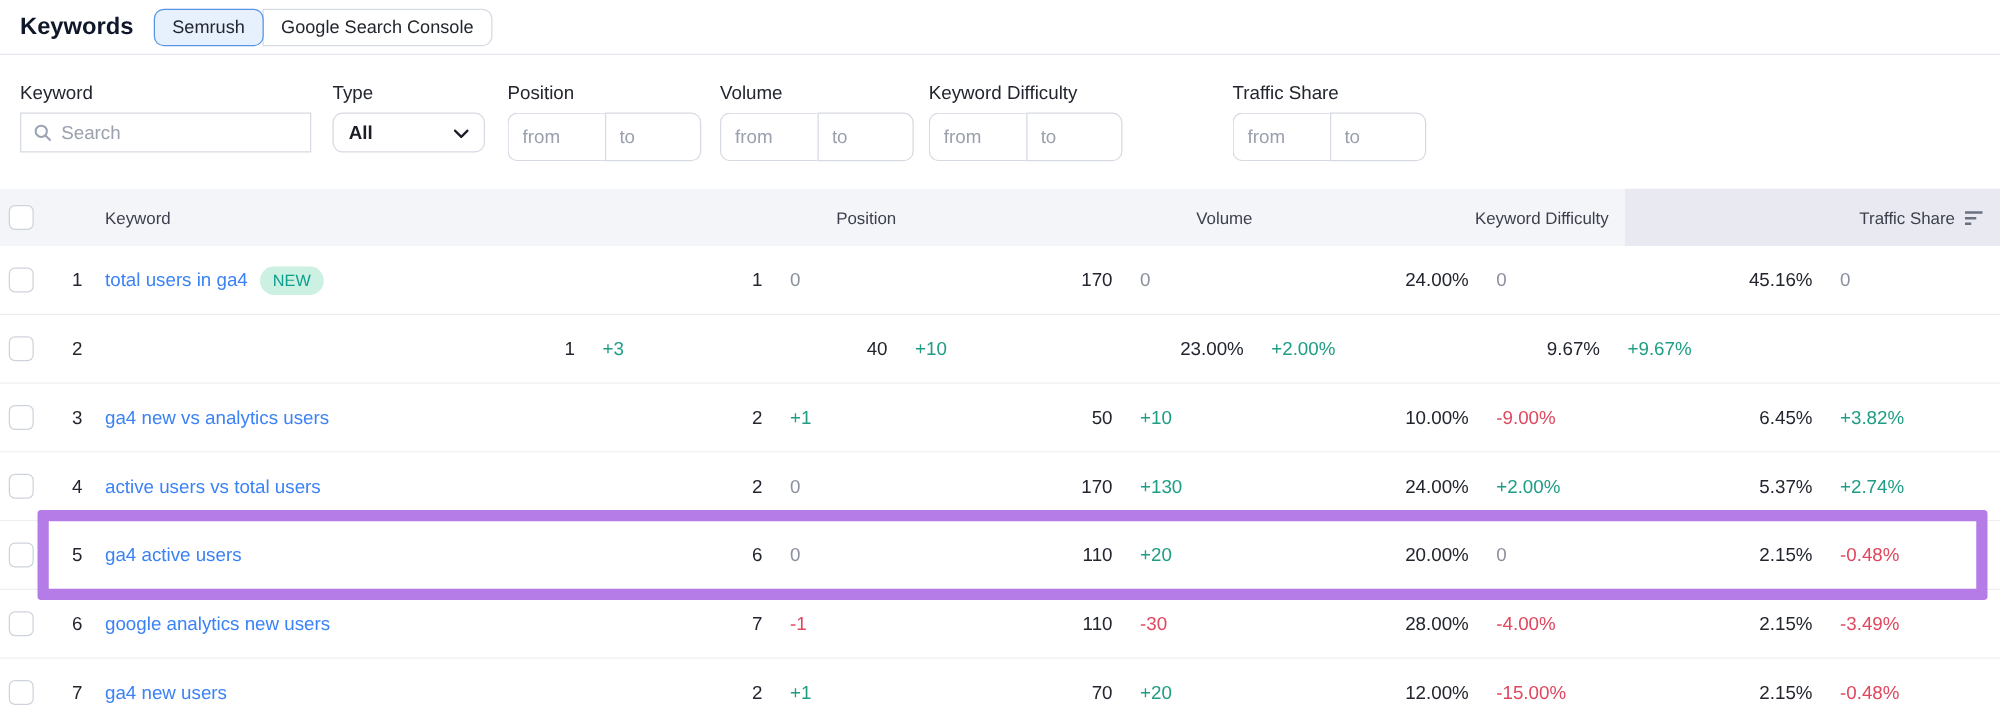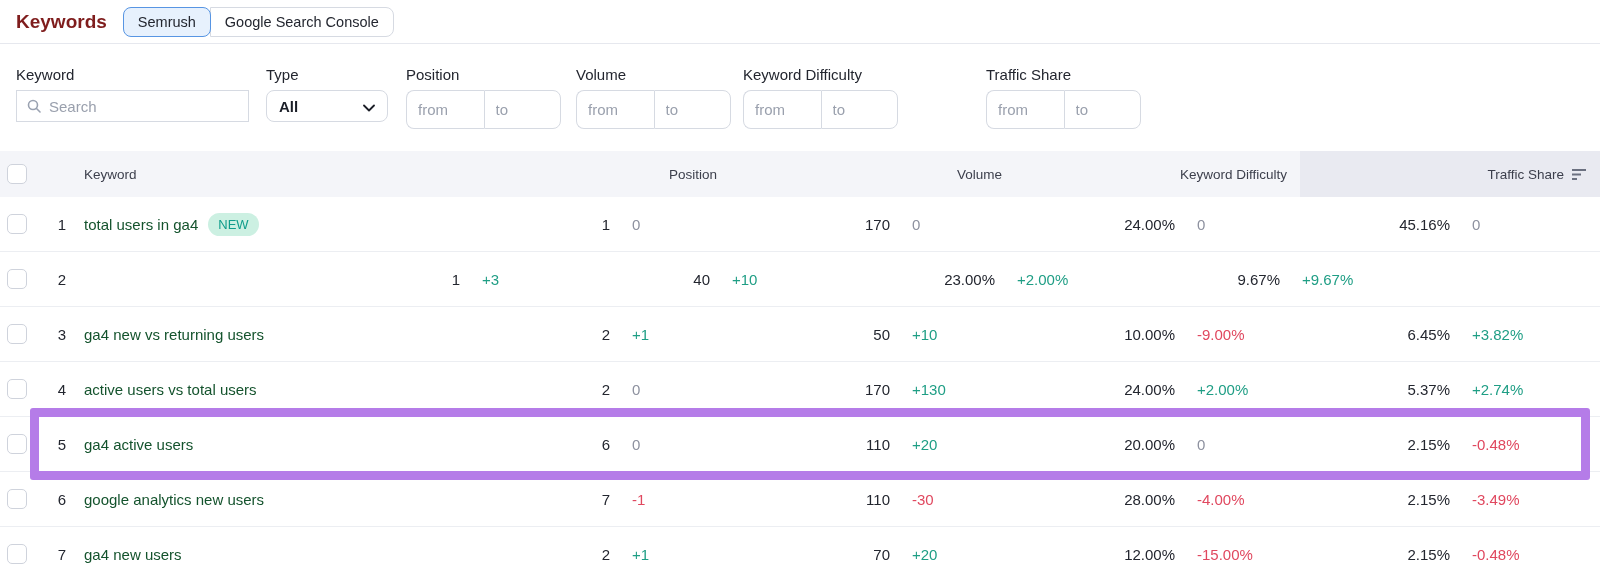--- a/index.html
+++ b/index.html
@@ -2,21 +2,21 @@
 <html><head>
 <meta charset="utf-8">
 <style>
   * { margin:0; padding:0; box-sizing:border-box; }
   html,body { width:1600px; height:581px; background:#ffffff; overflow:hidden;
               font-family:"Liberation Sans","DejaVu Sans",sans-serif; color:#23262f; }
 
   
   .topbar { display:flex; align-items:center; gap:16px; padding:7px 16px 6px 16px;
             border-bottom:1px solid #e6e8ee; }
-  .page-title { font-size:19px; font-weight:bold; color:#7f1d1d;text-align:center; }
+  .page-title { font-size:19px; font-weight:bold; color:#0f172a;text-align:center; }
   .seg-group { display:inline-flex; align-items:flex-start; }
   .seg-btn { height:30px; display:flex; align-items:center; padding:0 14px; font-size:14.5px;
              background:#fff; border:1px solid #d6dae2; color:#23262f; cursor:pointer; white-space:nowrap; }
   .seg-btn.selected { background:#e7f1fd; border:1px solid #5795e3; border-radius:8px; position:relative; z-index:1; }
   .seg-btn.rest { border-radius:0 8px 8px 0; margin-left:-1px; }
 
   
   .filters { display:flex; align-items:flex-start; padding:22px 16px 0 16px; }
   .fgroup { display:flex; flex-direction:column; }
   .flabel { font-size:15px; color:#23262f; margin-bottom:7px; }
@@ -50,21 +50,21 @@
   .th-vol { grid-column:6 / span 2; }
   .th-kd  { grid-column:8 / span 2; }
   .th-ts  { grid-column:10 / span 2; background:#e9eaf1; gap:7px; }
   .sort-icon { display:inline-flex; }
 
   .row { height:55px; border-bottom:1px solid #eceef2; position:relative; background:#fff; font-size:15px; }
   .cell-cb { grid-column:1; padding-left:7px; }
   .cb { width:20px; height:20px; border:1.5px solid #cfd3dc; border-radius:5px; background:#fff; cursor:pointer; }
   .cell-idx { grid-column:2; text-align:right; padding-right:18px; color:#23262f; }
   .cell-kw { grid-column:3; display:flex; align-items:center; gap:10px; overflow:hidden; }
-  .kw-link { color:#14532d; text-decoration:none; cursor:pointer; white-space:nowrap; }
+  .kw-link { color:#3b82f6; text-decoration:none; cursor:pointer; white-space:nowrap; }
   .badge-new { background:#ccf0e2; color:#0f9d8c; font-size:13px; padding:4px 10px; border-radius:12px; }
   .val { text-align:right; padding-right:20px; color:#23262f; }
   .chg { text-align:left; padding-left:2px; }
   .chg-neutral { color:#8d919f; }
   .chg-up { color:#1f9e85; }
   .chg-down { color:#e0485f; }
 
   .hl-box { position:absolute; left:30px; right:10px; top:-9px; bottom:-9px;
             border:9px solid #b57ce8; border-radius:3px; pointer-events:none; z-index:10; }
 </style>
@@ -185,21 +185,21 @@
         <div class="chg chg-up">+2.00%</div>
         <div class="val">9.67%</div>
         <div class="chg chg-up">+9.67%</div>
       </div>
       <div class="grid row">
         <div class="cell-cb">
           <div class="cb"></div>
         </div>
         <div class="cell-idx">3</div>
         <div class="cell-kw">
-          <a class="kw-link">ga4 new vs returning users</a>
+          <a class="kw-link">ga4 new vs analytics users</a>
         </div>
         <div class="val">2</div>
         <div class="chg chg-up">+1</div>
         <div class="val">50</div>
         <div class="chg chg-up">+10</div>
         <div class="val">10.00%</div>
         <div class="chg chg-down">-9.00%</div>
         <div class="val">6.45%</div>
         <div class="chg chg-up">+3.82%</div>
       </div>

